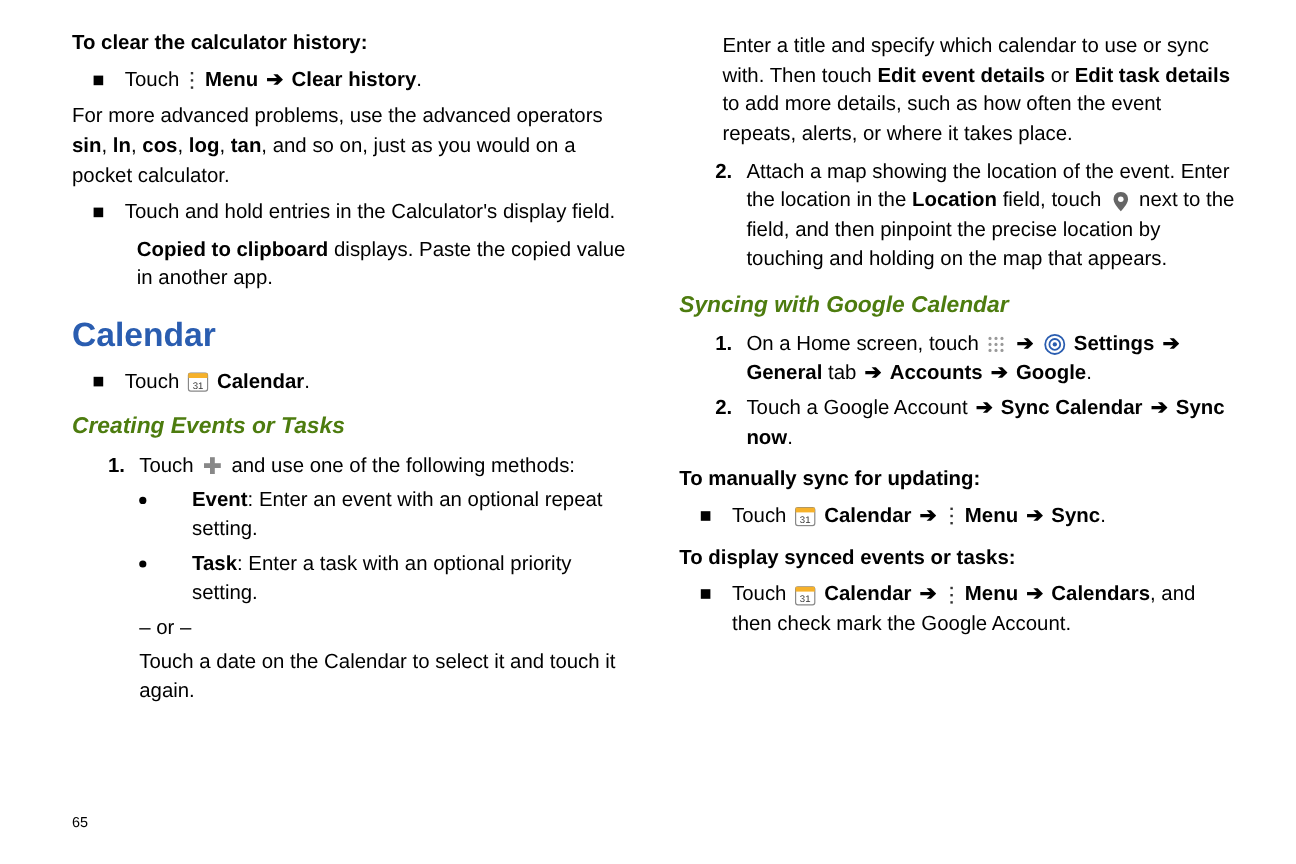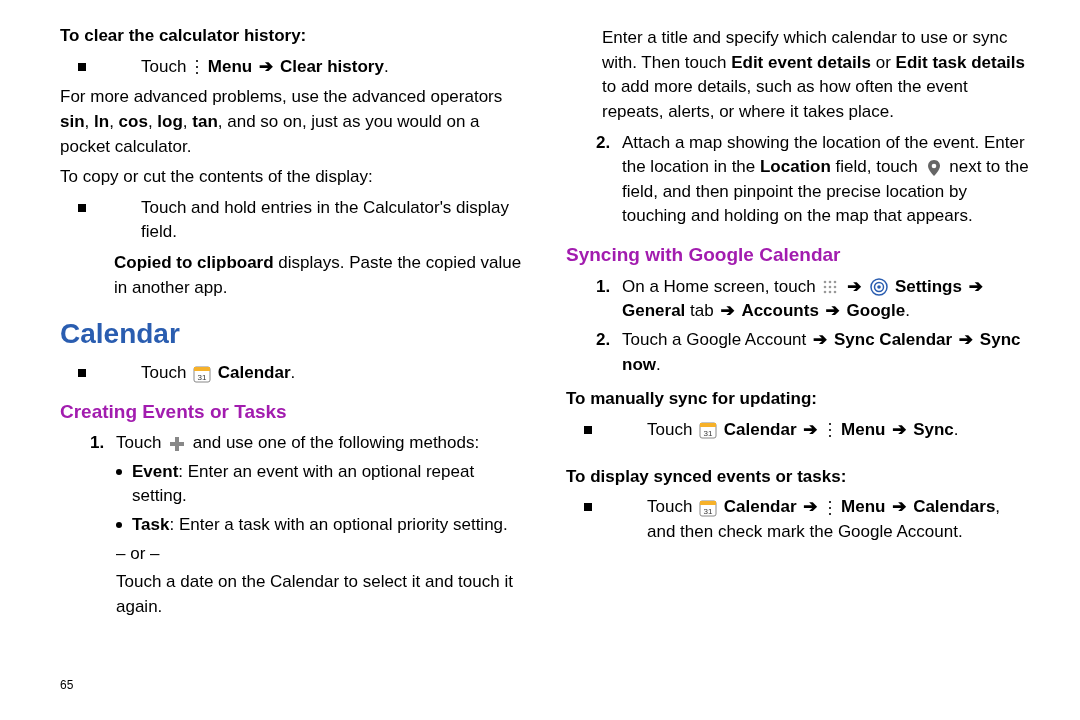--- a/index.html
+++ b/index.html
@@ -27,37 +27,37 @@
   .section-head {
     font-weight: 700;
     margin-top: 4px;
     margin-bottom: 6px;
   }
   .para { margin: 6px 0; }
   .bullet-row {
     display: flex;
     align-items: flex-start;
     margin: 6px 0 6px 18px;
-    gap: 37px;
   }
   .sq {
     width: 8px; height: 8px; background: #000; margin-top: 8px; margin-right: 18px; flex: 0 0 auto;
   }
   .bullet-text { flex: 1; }
   .indent1 { margin-left: 54px; }
   .h1 {
     font-size: 28px;
     font-weight: 700;
     color: #2a5db0;
     margin: 14px 0 4px 0;
   }
   .h2 {
     font-size: 19px;
     font-weight: 700;
-    color: #a21caf;
+    font-style: italic;
+    color: #4d7c0f;
     margin: 12px 0 6px 0;
   }
   ol.numlist {
     list-style: none;
     padding: 0;
     margin: 4px 0 0 0;
   }
   ol.numlist > li {
     display: flex;
     margin: 4px 0;
@@ -66,20 +66,21 @@
     font-weight: 700;
     width: 26px;
     flex: 0 0 auto;
     margin-left: 30px;
   }
   ol.numlist > li .body { flex: 1; }
   .subdot-row {
     display: flex;
     align-items: flex-start;
     margin: 4px 0 4px 56px;
+    gap: 28px;
   }
   .dot {
     width: 6px; height: 6px; background: #000; border-radius: 50%;
     margin-top: 9px; margin-right: 10px; flex: 0 0 auto;
   }
   .or { margin: 4px 0 4px 56px; }
   .continued { margin: 4px 0 4px 56px; }
   .page-num {
     position: absolute;
     left: 60px;
@@ -119,21 +120,20 @@
         <span class="bold">Menu</span>
         <span class="bold arrow">➔</span>
         <span class="bold">Clear history</span><span>.</span>
       </span>
     </div>
 
     <div class="para">
       <span>For more advanced problems, use the advanced operators </span><span class="bold">sin</span>, <span class="bold">ln</span>, <span class="bold">cos</span>, <span class="bold">log</span>, <span class="bold">tan</span><span>, and so on, just as you would on a pocket calculator.</span>
     </div>
 
-    <div class="para">To copy or cut the contents of the display:</div>
 
     <div class="bullet-row">
       <span class="sq"></span>
       <span class="bullet-text">Touch and hold entries in the Calculator's display field.</span>
     </div>
     <div class="para indent1">
       <span class="bold">Copied to clipboard</span><span> displays. Paste the copied value in another app.</span>
     </div>
 
     <div class="h1">Calendar</div>
@@ -276,21 +276,21 @@
               <rect x="3" y="7" width="2" height="2" fill="#333"></rect>
               <rect x="3" y="13" width="2" height="2" fill="#333"></rect>
             </svg>
         </span>
         <span class="bold">Menu</span>
         <span class="bold arrow">➔</span>
         <span class="bold">Sync</span><span>.</span>
       </span>
     </div>
 
-    <div class="section-head" style="margin-top:22px">To display synced events or tasks:</div>
+    <div class="section-head" style="margin-top:10px">To display synced events or tasks:</div>
     <div class="bullet-row">
       <span class="sq"></span>
       <span class="bullet-text">
         <span>Touch </span>
         <span class="icon">
           <svg width="18" height="18" viewBox="0 0 18 18">
               <rect x="1" y="2" width="16" height="15" rx="2" fill="#fff" stroke="#888" stroke-width="1"></rect>
               <rect x="1" y="2" width="16" height="4" fill="#f6b12a"></rect>
               <text x="9" y="15" font-size="8" text-anchor="middle" fill="#333" font-family="Arial">31</text>
             </svg>

